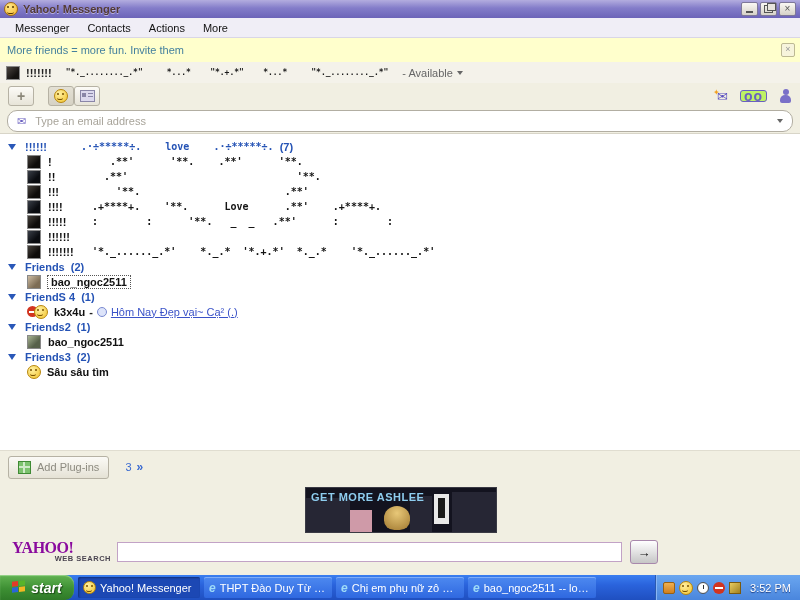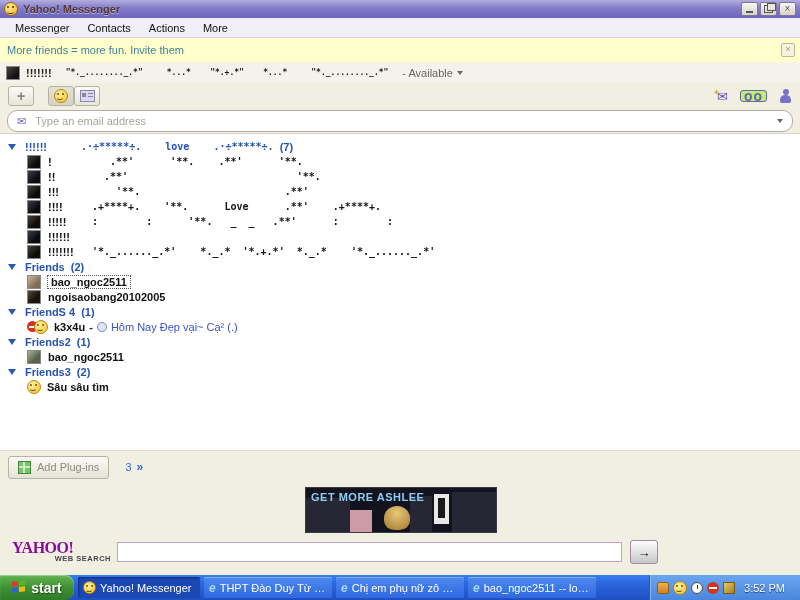--- a/index.html
+++ b/index.html
@@ -84,21 +84,21 @@
   .av-d2{background:linear-gradient(135deg,#3a3f48,#0a0c10 65%);}
   .av-photo1{background:linear-gradient(135deg,#cdbca2,#7d6d55 70%);}
   .av-photo2{background:linear-gradient(135deg,#5a4a3a,#171310 60%);}
   .av-photo3{background:linear-gradient(135deg,#a8b494,#57614a 65%);}
   .sel-box{outline:1px dotted #555;padding:0 3px;}
   .busy-icon{width:11px;height:11px;border-radius:50%;background:#d23420;position:relative;flex:0 0 auto;}
   .busy-icon:before{content:"";position:absolute;left:2px;top:4.5px;width:7px;height:2px;background:#fff;}
   .icon-overlap{margin-left:-4px;}
   .sep{margin:0 4px;font-weight:bold;}
   .status-dot-icon{width:8px;height:8px;border:1.5px solid #7a8ad0;border-radius:50%;margin-right:4px;flex:0 0 auto;background:#dde4fa;}
-  .status-link{color:#3a52c8;}
+  .status-link{color:#3a52c8;text-decoration:underline;}
   .gray .m-name,.gray .m-suffix{color:#b2aea6;}
   .m-suffix{margin-left:4px;color:#888;}
   .mini-icon-gap{margin-right:6px;display:flex;align-items:center;}
   .phone-mini{width:7px;height:12px;border-radius:2px;background:linear-gradient(#cfcfcf,#8f8f8f);border:1px solid #777;position:relative;flex:0 0 auto;}
   .phone-mini:before{content:"";position:absolute;left:1px;top:1px;width:3px;height:4px;background:#b8d4e8;}
   .smiley-pale{background:radial-gradient(circle at 35% 30%,#fdfbe8,#e4ddc2);border-color:#b8b09a;}
   .smiley-pale:before{box-shadow:5px 0 0 #9a927c;background:#9a927c;}
   .smiley-pale:after{border-bottom-color:#9a927c;}
 
   
@@ -137,30 +137,30 @@
     display:flex;align-items:center;justify-content:center;font-weight:bold;color:#111;font-size:13px;line-height:13px;}
 
   
   .taskbar{position:absolute;left:0;bottom:0;width:800px;height:25px;display:flex;align-items:stretch;
     background:linear-gradient(#3a7ef0,#2a63dc 40%,#1f4fc0);}
   .startbtn{width:74px;border-radius:0 9px 9px 0;background:linear-gradient(#62b352,#3d8f33 55%,#2f7a28);
     display:flex;align-items:center;justify-content:center;gap:5px;box-shadow:inset 0 1px 1px #9ad48c;}
   .winflag{width:14px;height:13px;display:grid;grid-template-columns:6px 6px;grid-template-rows:5px 5px;gap:1px;transform:skewY(-6deg);}
   .winflag i{display:block;}
   .wf-r{background:#e23a2a;} .wf-g{background:#58b42a;} .wf-b{background:#2a66d8;} .wf-y{background:#f2b822;}
-  .start-label{color:#fff;font-weight:bold;font-size:14px;text-shadow:1px 1px 1px #1d4a18;}
+  .start-label{color:#fff;font-weight:bold;font-style:italic;font-size:14px;text-shadow:1px 1px 1px #1d4a18;}
   .task{margin:2px 0 2px 4px;width:112px;border-radius:2px;background:linear-gradient(#4d89f0,#2f68e0);
     display:flex;align-items:center;gap:4px;padding:0 5px;color:#fff;font-size:11px;box-shadow:inset 0 1px 0 #7fadf7;
     overflow:hidden;white-space:nowrap;}
   .task span{overflow:hidden;text-overflow:ellipsis;}
   .task-active{background:#1c48b4;box-shadow:inset 1px 1px 2px #123078;}
   .task .smiley{width:11px;height:11px;}
   .ie-icon{font-weight:bold;font-style:italic;color:#9fdcf8;font-size:12px;line-height:12px;flex:0 0 auto;}
   .tray{margin-left:auto;display:flex;align-items:center;gap:4px;background:linear-gradient(#6aa6f0,#4a86dd);
-    border-left:1px solid #2a5ab0;box-shadow:inset 1px 0 0 #8ab6f5;padding:0 15px 0 7px;}
+    border-left:1px solid #2a5ab0;box-shadow:inset 1px 0 0 #8ab6f5;padding:0 9px 0 7px;}
   .tray-ic{width:12px;height:12px;flex:0 0 auto;}
   .ti-mail{background:linear-gradient(#f0b050,#d08020);border-radius:2px;border:1px solid #9a6010;box-sizing:border-box;}
   .ti-clock{border-radius:50%;background:radial-gradient(#ffffff 55%,#cccccc);border:1px solid #555;box-sizing:border-box;position:relative;}
   .ti-clock:before{content:"";position:absolute;left:5px;top:2px;width:1px;height:4px;background:#333;}
   .ti-busy{border-radius:50%;background:#d23420;position:relative;}
   .ti-busy:before{content:"";position:absolute;left:2px;top:5px;width:8px;height:2px;background:#fff;}
   .ti-gold{background:linear-gradient(135deg,#e8cc60,#a08020);border:1px solid #7a5a10;box-sizing:border-box;}
   .tray-time{color:#fff;font-size:11px;margin-left:5px;text-shadow:0 1px 1px #1a3a80;}
 </style>
 </head>
@@ -280,24 +280,20 @@
 
     <div class="group-row">
       <span class="tri"></span>
       <span class="group-label">Friends</span>
       <span class="group-count">(2)</span>
     </div>
     <div class="m-row">
       <span class="avatar av-photo1"></span>
       <span class="m-name sel-box">bao_ngoc2511</span>
     </div>
-    <div class="m-row">
-      <span class="avatar av-photo2"></span>
-      <span class="m-name">ngoisaobang20102005</span>
-    </div>
 
     <div class="group-row">
       <span class="tri"></span>
       <span class="group-label">FriendS 4</span>
       <span class="group-count">(1)</span>
     </div>
     <div class="m-row">
       <span class="busy-icon"></span>
       <span class="smiley icon-overlap" style="margin-right:6px;"></span>
       <span class="m-name">k3x4u</span>

